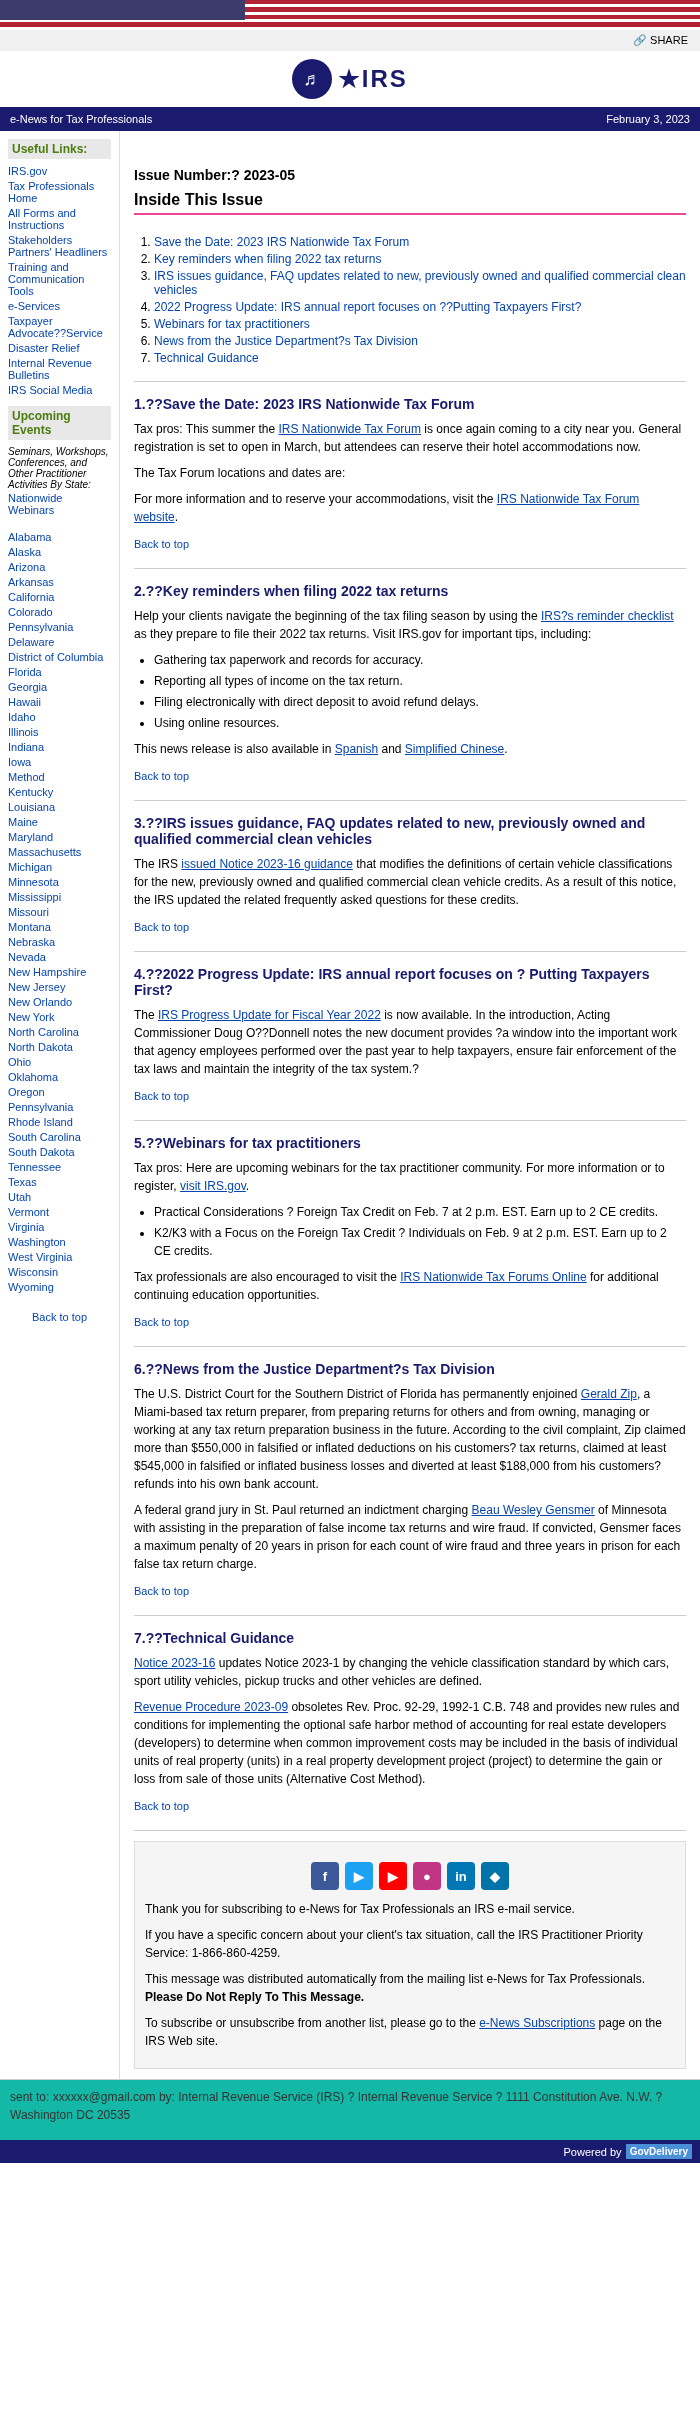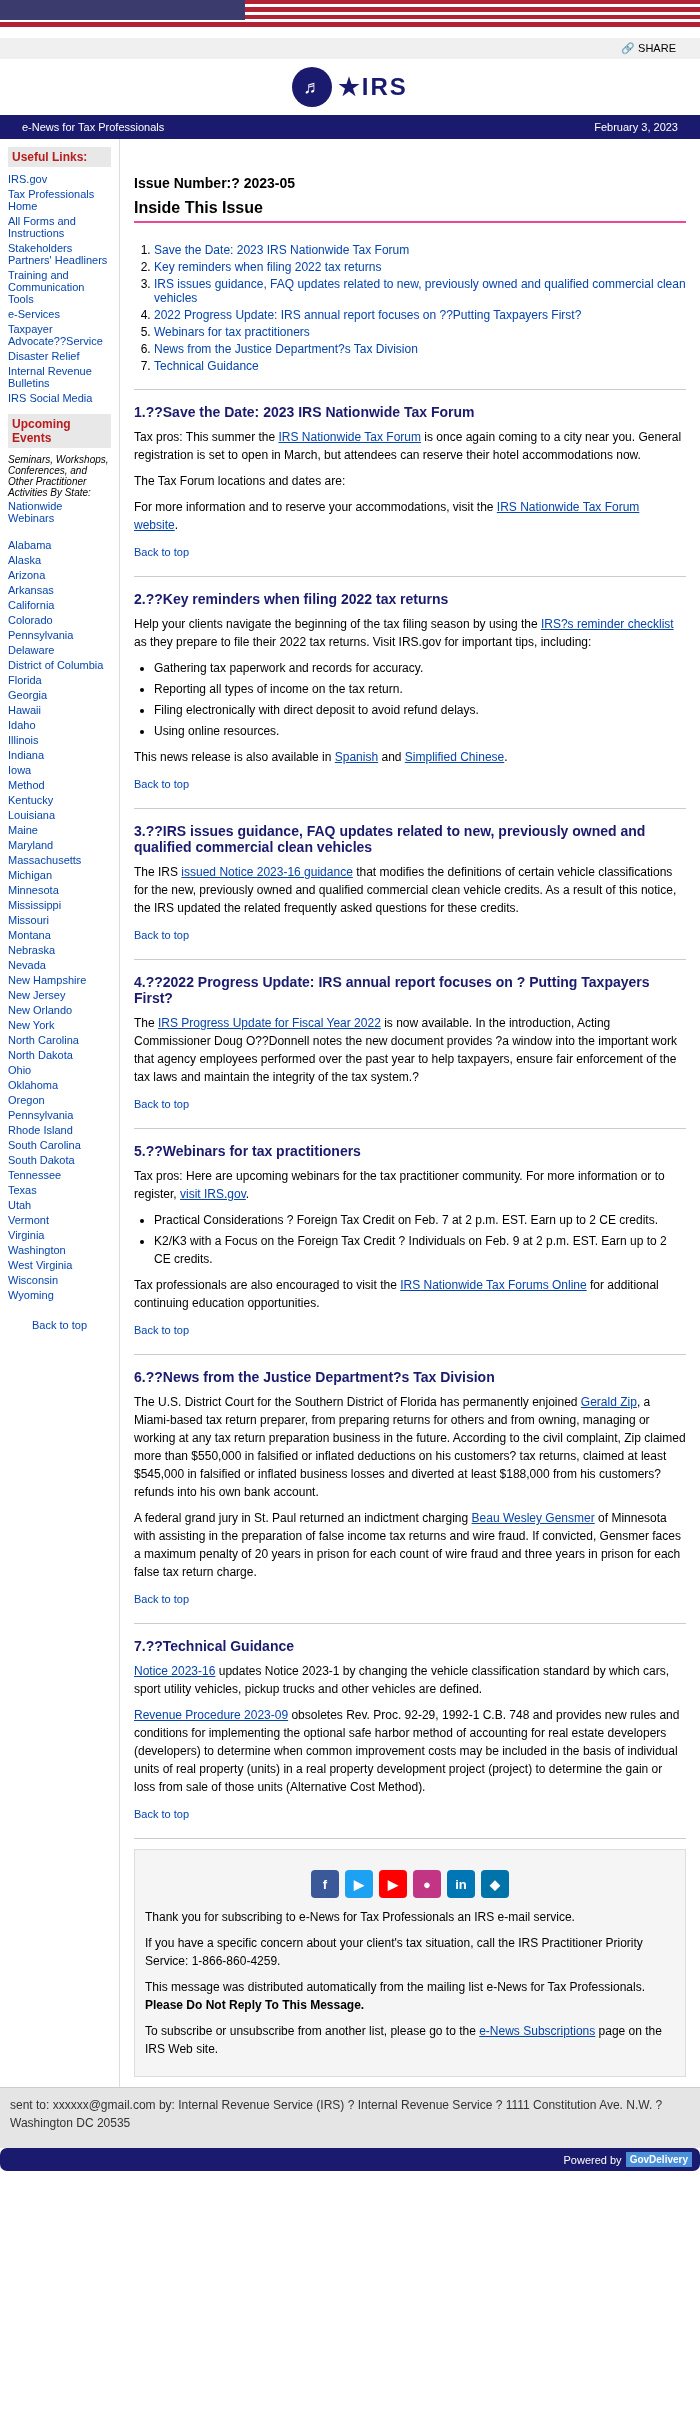--- a/index.html
+++ b/index.html
@@ -1,30 +1,30 @@
 <!DOCTYPE html>
 <html><head>
   <meta charset="utf-8">
   <style>
     * { margin: 0; padding: 0; box-sizing: border-box; }
     body { font-family: Arial, sans-serif; font-size: 12px; color: #000; background: #fff; width: 700px; }
     
-    .share-bar { background: #f0f0f0; text-align: right; padding: 4px 24px; font-size: 11px; margin-top: 8px; }
+    .share-bar { background: #f0f0f0; text-align: right; padding: 4px 12px; font-size: 11px; }
     
     .irs-logo-bar { background: #fff; display: flex; align-items: center; justify-content: center; padding: 8px; }
     .irs-logo { display: flex; align-items: center; gap: 6px; }
     .irs-eagle { width: 40px; height: 40px; background: #1a1a6e; border-radius: 50%; display: flex; align-items: center; justify-content: center; color: white; font-size: 18px; }
     .irs-text { font-size: 24px; font-weight: bold; color: #1a1a6e; letter-spacing: 2px; }
     
-    .nav-bar { background: #1a1a6e; color: white; display: flex; justify-content: space-between; align-items: center; padding: 6px 22px; font-size: 11px; }
+    .nav-bar { background: #1a1a6e; color: white; display: flex; justify-content: space-between; align-items: center; padding: 6px 10px; font-size: 11px; }
     
     .main-layout { display: flex; }
     
     .sidebar { width: 120px; min-width: 120px; padding: 8px; border-right: 1px solid #ddd; font-size: 11px; }
-    .sidebar h3 { font-size: 12px; font-weight: bold; color: #b91c1c; margin-bottom: 6px; background: #e8e8e8; padding: 3px 4px; }
+    .sidebar h3 { font-size: 12px; font-weight: bold; color: #4d7c0f; margin-bottom: 6px; background: #e8e8e8; padding: 3px 4px; }
     .sidebar a { display: block; color: #0645ad; text-decoration: none; margin-bottom: 3px; font-size: 11px; }
     .sidebar .section { margin-bottom: 10px; }
     .sidebar .subsection-title { font-style: italic; font-size: 10px; margin-bottom: 2px; }
     
     .content { flex: 1; padding: 10px 14px; }
     
     .issue-number { font-size: 14px; font-weight: bold; margin-bottom: 8px; margin-top: 26px; }
     .inside-title { font-size: 16px; font-weight: bold; border-bottom: 2px solid #ec4899; padding-bottom: 4px; margin-bottom: 8px; }
     
     .toc { margin-bottom: 16px; }
@@ -45,22 +45,22 @@
     
     .footer-box { background: #f5f5f5; border: 1px solid #ddd; padding: 10px; margin-top: 10px; }
     .social-icons { display: flex; gap: 6px; justify-content: center; margin: 10px 0; }
     .social-icon { width: 28px; height: 28px; border-radius: 4px; display: flex; align-items: center; justify-content: center; color: white; font-size: 13px; font-weight: bold; text-decoration: none; }
     .fb { background: #3b5998; }
     .tw { background: #1da1f2; }
     .ig { background: #c13584; }
     .li { background: #0077b5; }
     .gd { background: #0073a8; }
     
-    .footer-bottom { background: #e5e5e5; border-top: 1px solid #ccc; padding: 8px 10px; font-size: 10px; color: #333; }
-    .govdelivery-bar { background: #1a1a6e; color: white; text-align: right; padding: 4px 8px; font-size: 11px; display: flex; justify-content: flex-end; align-items: center; gap: 4px; border-radius: 7px; }
+    .footer-bottom { background: #14b8a6; border-top: 1px solid #ccc; padding: 8px 10px; font-size: 10px; color: #333; }
+    .govdelivery-bar { background: #1a1a6e; color: white; text-align: right; padding: 4px 8px; font-size: 11px; display: flex; justify-content: flex-end; align-items: center; gap: 4px; }
     .govdelivery-logo { background: #4a90d9; color: white; font-size: 10px; padding: 2px 4px; font-weight: bold; }
     
     .separator { border: none; border-top: 1px solid #ccc; margin: 8px 0; }
     
     .back-to-top-section { text-align: center; padding: 4px; }
     
     .flag-banner { height: 30px; background: linear-gradient(180deg, #b22234 0%, #b22234 15%, #fff 15%, #fff 25%, #b22234 25%, #b22234 40%, #fff 40%, #fff 50%, #b22234 50%, #b22234 65%, #fff 65%, #fff 75%, #b22234 75%, #b22234 90%, #fff 90%, #fff 100%); position: relative; overflow: hidden; }
     .flag-banner::before { content: ''; position: absolute; left: 0; top: 0; width: 35%; height: 65%; background: #3c3b6e; }
   </style>
 </head>

